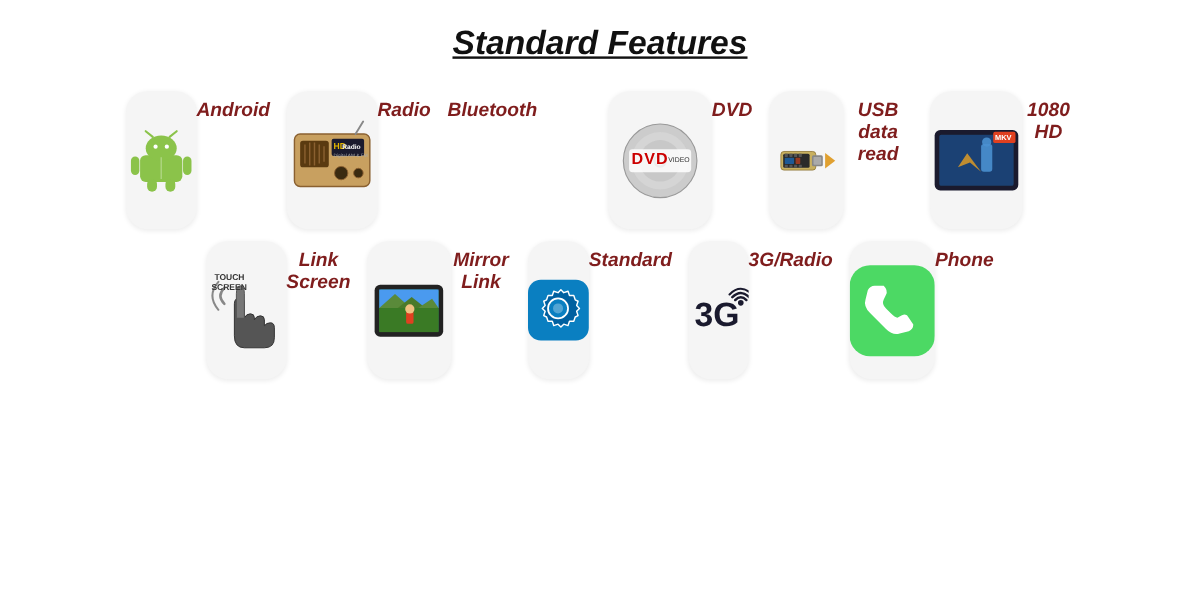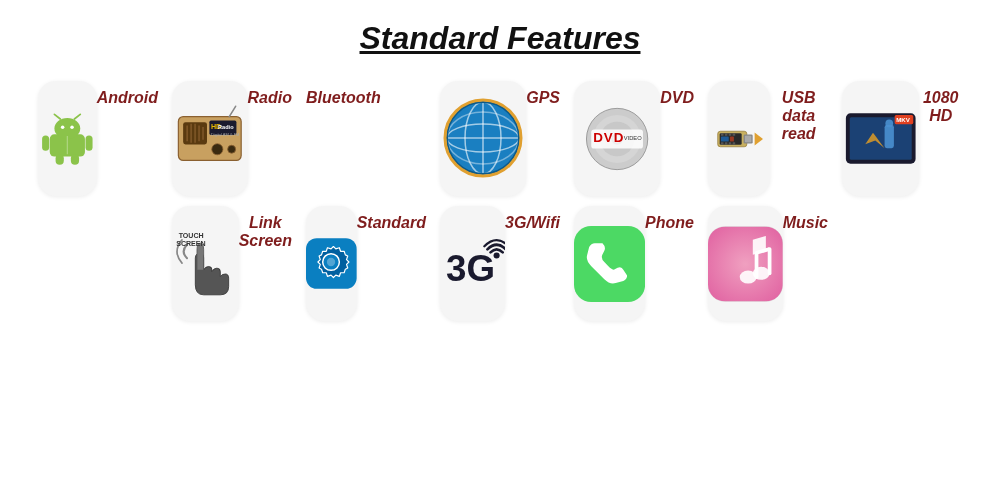--- a/index.html
+++ b/index.html
@@ -7,21 +7,21 @@
       background: #fff;
       font-family: Arial, sans-serif;
       width: 1000px;
       min-height: 500px;
       display: flex;
       flex-direction: column;
       align-items: center;
       padding: 20px 10px;
     }
     h1 {
-      font-size: 32px;
+      font-size: 28px;
       font-style: italic;
       font-weight: bold;
       margin-bottom: 24px;
       text-decoration: underline;
       color: #111;
     }
     .grid-row {
       display: flex;
       flex-wrap: wrap;
       justify-content: center;
@@ -115,38 +115,20 @@
         <line x1="72" y1="15" x2="80" y2="2" stroke="#888" stroke-width="2" stroke-linecap="round"></line>
       </svg>
     </div>
     <span class="feature-label">Radio</span>
   </div>
 
   <div class="feature-item">
     <span class="feature-label">Bluetooth</span>
   </div>
 
-  <div class="feature-item">
-    <div class="icon-box">
-      <svg width="85" height="85" viewBox="0 0 85 85" xmlns="http://www.w3.org/2000/svg">
-
-        <circle cx="42" cy="42" r="36" fill="#1a7fc1"></circle>
-
-        <ellipse cx="42" cy="42" rx="18" ry="36" fill="none" stroke="white" stroke-width="1.5" opacity="0.6"></ellipse>
-        <ellipse cx="42" cy="42" rx="36" ry="14" fill="none" stroke="white" stroke-width="1.5" opacity="0.6"></ellipse>
-        <ellipse cx="42" cy="42" rx="36" ry="26" fill="none" stroke="white" stroke-width="1.5" opacity="0.4"></ellipse>
-        <line x1="6" y1="42" x2="78" y2="42" stroke="white" stroke-width="1.5" opacity="0.6"></line>
-        <line x1="42" y1="6" x2="42" y2="78" stroke="white" stroke-width="1.5" opacity="0.6"></line>
-        <circle cx="42" cy="42" r="36" fill="none" stroke="#0d5a8a" stroke-width="2"></circle>
-
-        <circle cx="42" cy="42" r="38" fill="none" stroke="#e0a030" stroke-width="3"></circle>
-      </svg>
-    </div>
-    <span class="feature-label">GPS</span>
-  </div>
 
   <div class="feature-item">
     <div class="icon-box">
       <svg width="90" height="80" viewBox="0 0 90 80" xmlns="http://www.w3.org/2000/svg">
 
         <circle cx="45" cy="40" r="32" fill="#ccc"></circle>
         <circle cx="45" cy="40" r="32" fill="none" stroke="#999" stroke-width="1"></circle>
 
         <circle cx="45" cy="40" r="25" fill="#ddd" opacity="0.5"></circle>
         <circle cx="45" cy="40" r="18" fill="#bbb" opacity="0.5"></circle>
@@ -225,20 +207,43 @@
         <path d="M18 22 Q10 30 18 38" fill="none" stroke="#888" stroke-width="2.5" stroke-linecap="round"></path>
         <path d="M12 16 Q0 30 12 44" fill="none" stroke="#888" stroke-width="2" stroke-linecap="round"></path>
 
         <text x="8" y="14" font-size="8.5" font-weight="bold" fill="#333" font-family="Arial">TOUCH</text>
         <text x="5" y="24" font-size="8.5" font-weight="bold" fill="#333" font-family="Arial">SCREEN</text>
       </svg>
     </div>
     <span class="feature-label">Link Screen</span>
   </div>
 
+  <div class="feature-item">
+    <div class="icon-box">
+      <svg width="90" height="80" viewBox="0 0 90 80" xmlns="http://www.w3.org/2000/svg">
+
+        <rect x="8" y="12" width="74" height="56" rx="6" fill="#222"></rect>
+        <rect x="13" y="17" width="64" height="46" rx="2" fill="#1a4a8a"></rect>
+
+        <rect x="13" y="17" width="64" height="46" rx="2" fill="#2a7a30"></rect>
+
+        <rect x="13" y="17" width="64" height="20" rx="0" fill="#4a9aef"></rect>
+
+        <polygon points="13,37 30,22 47,37" fill="#5a8a3a"></polygon>
+        <polygon points="33,37 48,25 63,37" fill="#4a7a2a"></polygon>
+        <polygon points="55,37 70,27 77,37" fill="#5a8a3a"></polygon>
+
+        <rect x="13" y="37" width="64" height="26" fill="#3a7a25"></rect>
+
+        <rect x="42" y="40" width="8" height="14" rx="2" fill="#e04020"></rect>
+        <circle cx="46" cy="38" r="5" fill="#f0c080"></circle>
+      </svg>
+    </div>
+    <span class="feature-label">Mirror Link</span>
+  </div>
 
   <div class="feature-item">
     <div class="icon-box">
       <svg width="85" height="85" viewBox="0 0 85 85" xmlns="http://www.w3.org/2000/svg">
         <rect width="85" height="85" rx="18" fill="#0a7fc1"></rect>
 
         <path d="M42 18 L46 14 L50 18 L56 16 L58 22 L64 22 L66 28 L70 30 L68 36 L72 40 L68 44 L70 50 L66 52 L64 58 L58 58 L56 64 L50 62 L46 66 L42 62 L36 64 L34 58 L28 58 L26 52 L22 50 L24 44 L20 40 L24 36 L22 30 L26 28 L28 22 L34 22 L36 16 Z" fill="#0060a0" stroke="white" stroke-width="2" stroke-linejoin="round"></path>
 
         <circle cx="42" cy="40" r="14" fill="#0a7fc1" stroke="white" stroke-width="2.5"></circle>
         <circle cx="42" cy="40" r="7" fill="white" opacity="0.3"></circle>
@@ -252,52 +257,29 @@
       <svg width="85" height="85" viewBox="0 0 85 85" xmlns="http://www.w3.org/2000/svg">
 
         <text x="8" y="65" font-size="48" font-weight="bold" fill="#1a1a2e" font-family="Arial,sans-serif">3G</text>
 
         <path d="M66 28 Q74 20 82 28" fill="none" stroke="#1a1a2e" stroke-width="3.5" stroke-linecap="round"></path>
         <path d="M62 24 Q74 12 86 24" fill="none" stroke="#1a1a2e" stroke-width="3.5" stroke-linecap="round"></path>
         <path d="M58 20 Q74 4 90 20" fill="none" stroke="#1a1a2e" stroke-width="3" stroke-linecap="round"></path>
         <circle cx="74" cy="32" r="4" fill="#1a1a2e"></circle>
       </svg>
     </div>
-    <span class="feature-label">3G/Wifi</span>
+    <span class="feature-label">3G/Radio</span>
   </div>
 
 
   <div class="feature-item">
     <div class="icon-box">
       <svg width="75" height="80" viewBox="0 0 75 80" xmlns="http://www.w3.org/2000/svg">
         <rect width="75" height="80" rx="18" fill="#4cd964"></rect>
 
         <path d="M22 18 Q18 18 16 22 L14 30 Q12 36 18 42 L32 56 Q38 62 44 60 L52 58 Q56 56 56 52 L52 46 Q50 42 46 44 L42 46 Q40 46 36 42 L32 38 Q28 34 30 30 L32 26 Q34 22 30 18 Z" fill="white"></path>
       </svg>
     </div>
     <span class="feature-label">Phone</span>
   </div>
 
-  <div class="feature-item">
-    <div class="icon-box">
-      <svg width="80" height="80" viewBox="0 0 80 80" xmlns="http://www.w3.org/2000/svg">
-        <rect width="80" height="80" rx="18" fill="white" stroke="#ddd" stroke-width="1"></rect>
-
-        <rect width="80" height="80" rx="18" fill="url(#pinkGrad)"></rect>
-        <defs>
-          <radialGradient id="pinkGrad" cx="50%" cy="50%" r="70%">
-            <stop offset="0%" stop-color="#f0a0c0"></stop>
-            <stop offset="100%" stop-color="#e060a0"></stop>
-          </radialGradient>
-        </defs>
-
-        <path d="M48 14 L62 10 L62 26 L48 30 Z" fill="white" opacity="0.9"></path>
-        <ellipse cx="43" cy="54" rx="9" ry="7" fill="white" opacity="0.9"></ellipse>
-        <line x1="52" y1="54" x2="52" y2="28" stroke="white" stroke-width="4" stroke-linecap="round"></line>
-        <ellipse cx="57" cy="50" rx="9" ry="7" fill="white" opacity="0.9"></ellipse>
-        <line x1="66" y1="50" x2="66" y2="24" stroke="white" stroke-width="4" stroke-linecap="round"></line>
-        <line x1="52" y1="28" x2="66" y2="24" stroke="white" stroke-width="4"></line>
-      </svg>
-    </div>
-    <span class="feature-label">Music</span>
-  </div>
 
 </div>
 
 </body></html>

